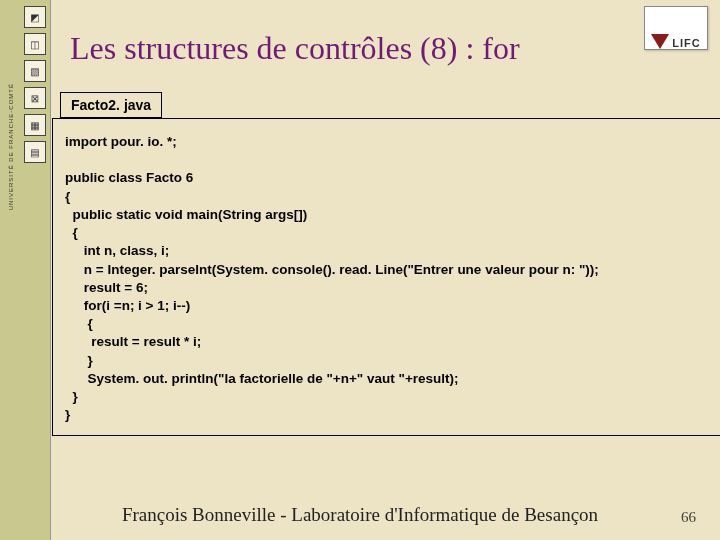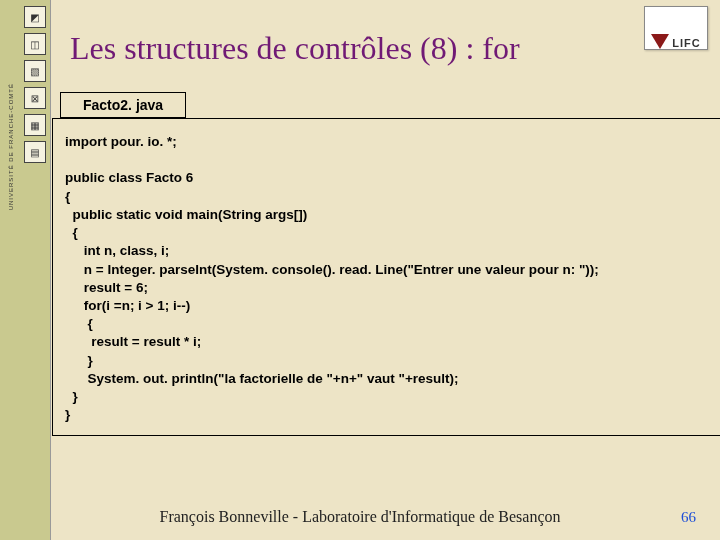--- a/index.html
+++ b/index.html
@@ -84,21 +84,21 @@
     left: 70px;
     font-size: 32px;
     color: #701a75;
   }
   .filename-box {
     position: absolute;
     top: 92px;
     left: 60px;
     border: 1px solid #000;
     background: #ede4c6;
-    padding: 4px 22px;
+    padding: 4px 10px;
     font-family: Arial, sans-serif;
     font-size: 14px;
     font-weight: bold;
     z-index: 2;
   }
   .code-box {
     position: absolute;
     top: 118px;
     left: 52px;
     width: 654px;
@@ -111,29 +111,29 @@
     line-height: 1.35;
     white-space: pre;
     color: #000;
   }
   .footer {
     position: absolute;
     bottom: 14px;
     left: 0;
     width: 720px;
     text-align: center;
-    font-size: 16px;
+    font-size: 19px;
     color: #222;
   }
   .page-num {
     position: absolute;
     bottom: 14px;
     right: 24px;
     font-size: 15px;
-    color: #1d4ed8;
+    color: #404040;
   }
 </style>
 </head>
 <body>
 
 <div class="sidebar">
   <div class="sidebar-text">UNIVERSITÉ DE FRANCHE-COMTÉ</div>
   <div class="sidebar-icons">
     <div class="side-icon">◩</div>
     <div class="side-icon">◫</div>

